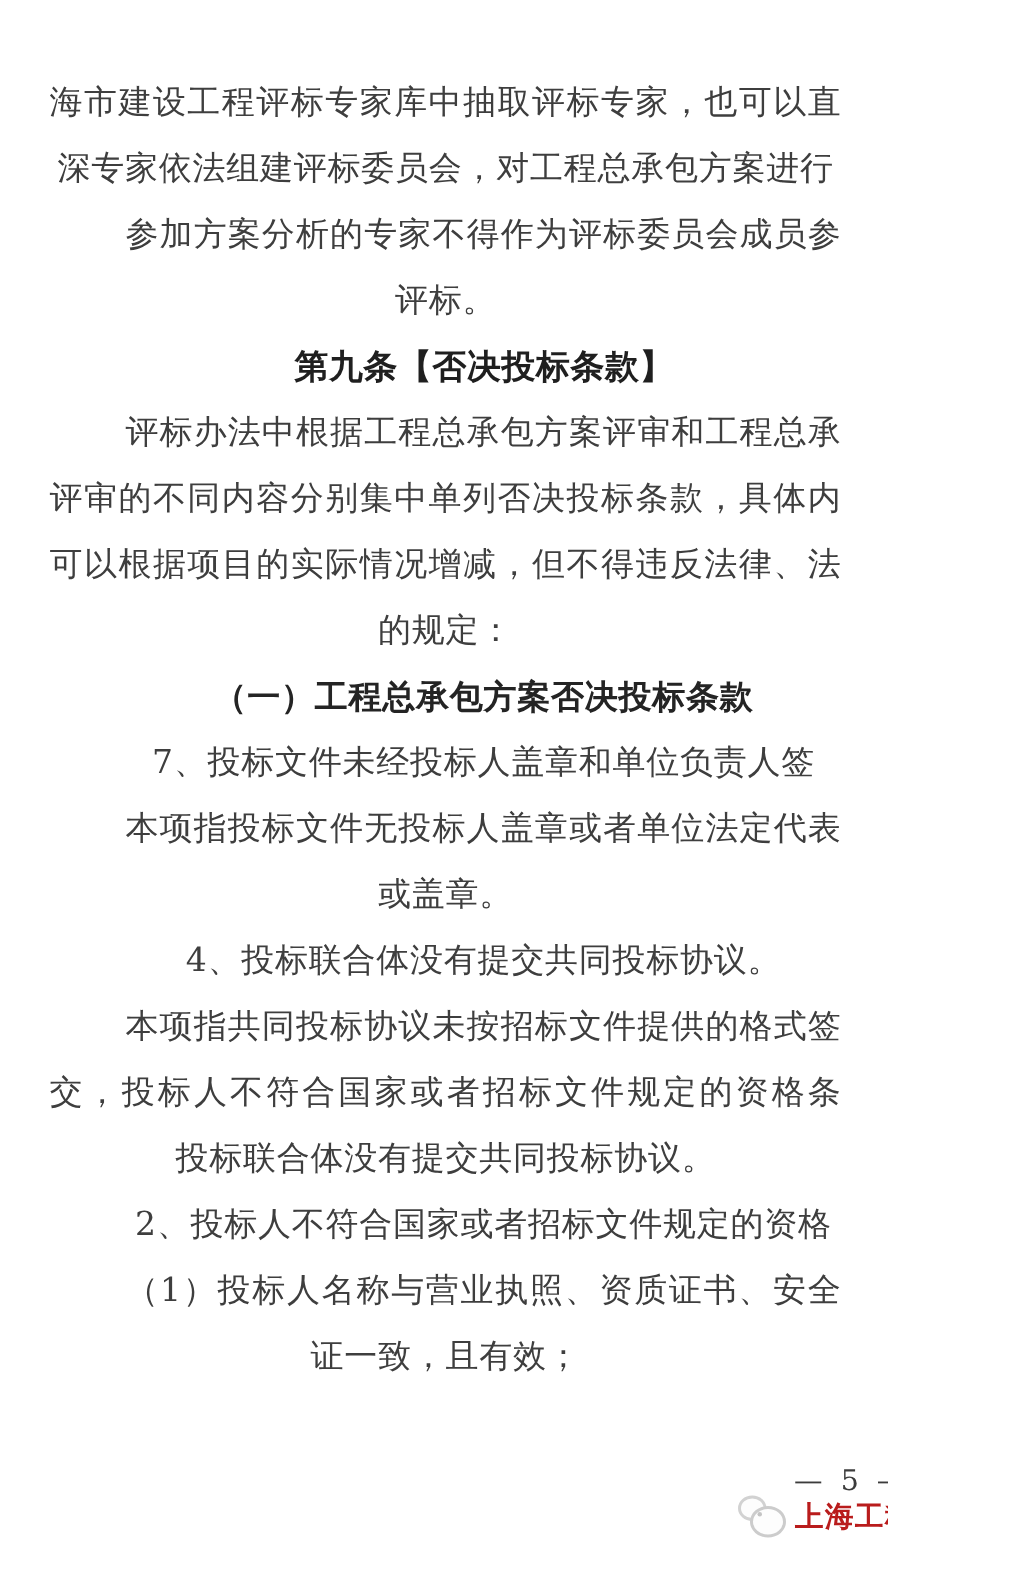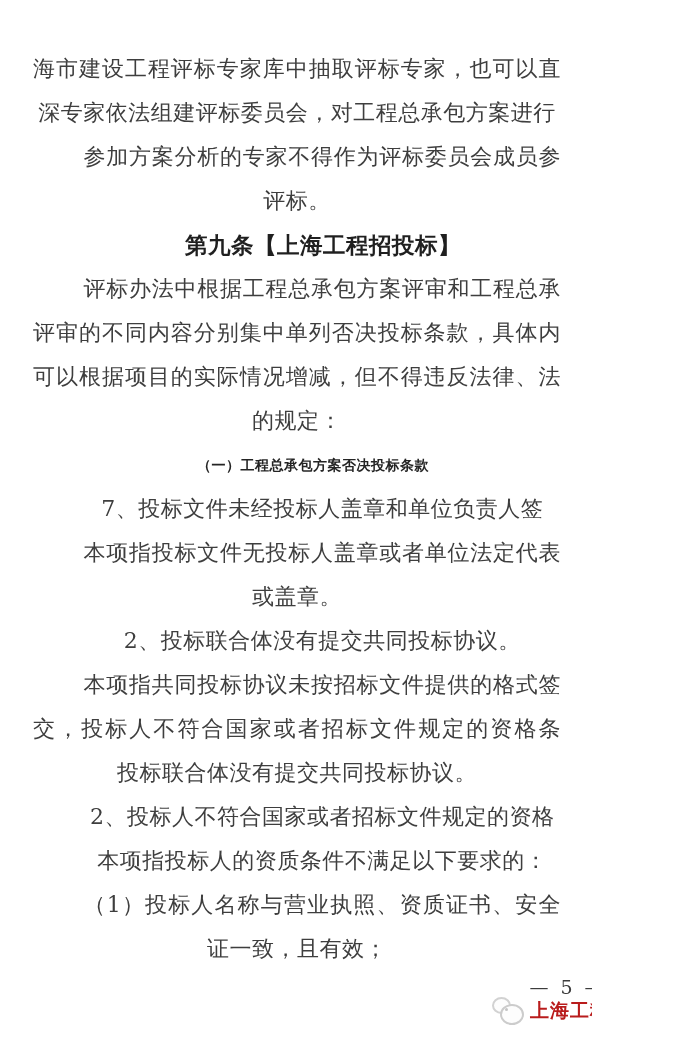--- a/index.html
+++ b/index.html
@@ -31,21 +31,21 @@
   .line.indent { text-indent:2.3em; }
   .line.heading {
     font-family:"DejaVu Sans","Liberation Sans",sans-serif;
     font-weight:bold;
     color:#1f1f1f;
     font-size:22.5px;
   }
   .line.subheading {
     font-weight:bold;
     color:#242424;
-    font-size:14px;
+    font-size:22px;
   }
   .page-number {
     position:absolute;
     left:522px; top:975px;
     width:92px; height:24px;
     line-height:24px;
     text-align:center;
     font-size:19px;
     letter-spacing:3px;
     color:#3c3c3c;
@@ -97,35 +97,34 @@
 </head>
 <body>
 
 <div class="page">
 
   <div class="content">
       <div class="line body fill">海市建设工程评标专家库中抽取评标专家，也可以直接确定资</div>
       <div class="line body">深专家依法组建评标委员会，对工程总承包方案进行评审。</div>
       <div class="line body indent fill">参加方案分析的专家不得作为评标委员会成员参加后续</div>
       <div class="line body">评标。</div>
-      <div class="line heading indent">第九条【上海工程招投标】</div>
+      <div class="line heading indent">第九条【否决投标条款】</div>
       <div class="line body indent fill">评标办法中根据工程总承包方案评审和工程总承包报价</div>
       <div class="line body fill">评审的不同内容分别集中单列否决投标条款，具体内容招标人</div>
       <div class="line body fill">可以根据项目的实际情况增减，但不得违反法律、法规和规章</div>
       <div class="line body">的规定：</div>
       <div class="line subheading indent">（一）工程总承包方案否决投标条款</div>
       <div class="line body indent">7、投标文件未经投标人盖章和单位负责人签字。</div>
       <div class="line body indent fill">本项指投标文件无投标人盖章或者单位法定代表人签字</div>
       <div class="line body">或盖章。</div>
-      <div class="line body indent">2、投标联合体没有提交共同投标协议。</div>
+      <div class="line body indent">4、投标联合体没有提交共同投标协议。</div>
       <div class="line body indent fill">本项指共同投标协议未按招标文件提供的格式签署、提</div>
       <div class="line body fill">交，投标人不符合国家或者招标文件规定的资格条件，未承诺</div>
       <div class="line body">投标联合体没有提交共同投标协议。</div>
       <div class="line body indent">2、投标人不符合国家或者招标文件规定的资格条件。</div>
-      <div class="line body indent">本项指投标人的资质条件不满足以下要求的：</div>
       <div class="line body indent fill">（1）投标人名称与营业执照、资质证书、安全生产许可</div>
       <div class="line body">证一致，且有效；</div>
     </div>
 
   <div class="page-number">— 5 —</div>
 
   <div class="watermark">
     <span class="wm-logo">
       <span class="c1"></span>
       <span class="c2"></span>

